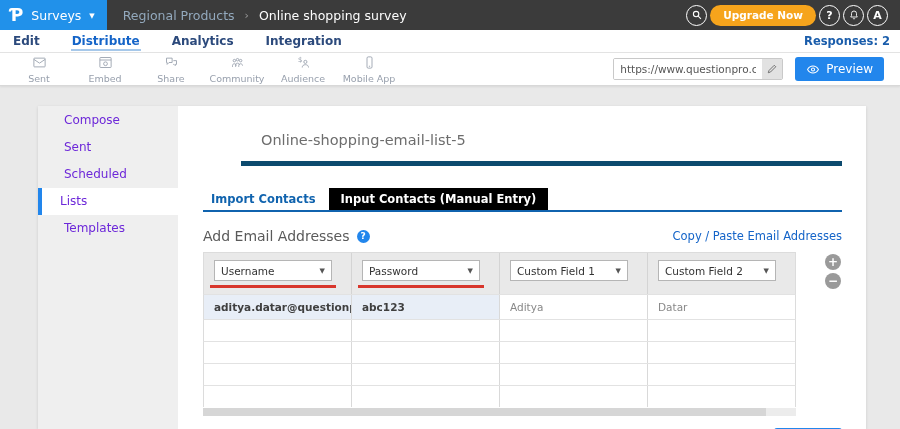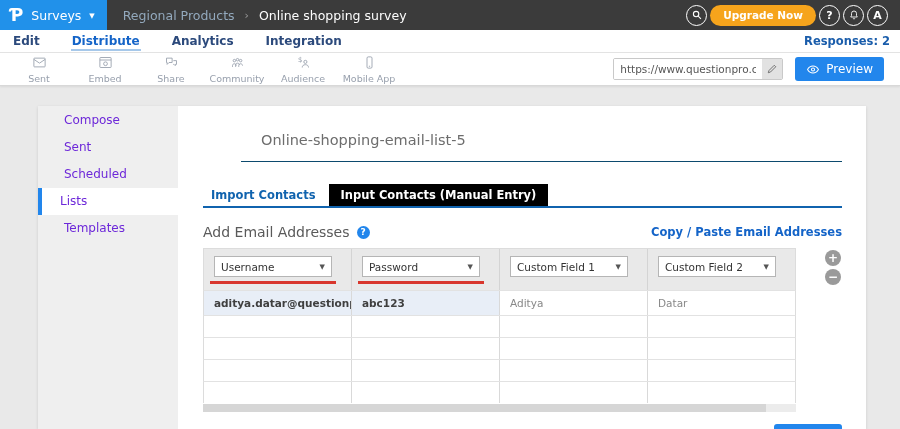--- a/index.html
+++ b/index.html
@@ -40,31 +40,31 @@
   .preview-btn { background:#2286ec; color:#fff; border:none; border-radius:3px; height:24px; padding:0 11px; font-size:12px; display:flex; align-items:center; gap:6px; cursor:pointer; font-family:inherit; }
   .preview-btn svg { width:14px; height:11px; stroke:#fff; fill:none; stroke-width:1.3; }
 
   
   .panel { margin:20px 34px 0 38px; height:323px; background:#fff; display:flex; box-shadow:0 1px 3px rgba(0,0,0,.12); }
   .sidebar { width:140px; background:#efefef; padding-top:1px; flex-shrink:0; }
   .side-item { height:27px; line-height:27px; padding-left:22px; font-size:12px; color:#6d28d9; cursor:pointer; border-left:4px solid transparent; }
   .side-item.active { background:#fff; border-left:4px solid #2286ec; padding-left:18px; }
 
   .content { flex:1; padding:0 24px 0 25px; }
-  .title-wrap { margin-left:38px; padding:26px 0 13px 20px; border-bottom:1px solid #0c4a6e; }
+  .title-wrap { margin-left:38px; padding:26px 0 13px 20px; border-bottom:5px solid #0c4a6e; }
   .list-title { font-size:14.5px; color:#6d6d6d; }
 
   .tabs { margin-top:22px; display:flex; border-bottom:2px solid #1063ae; }
   .tab { font-size:11.5px; font-weight:bold; padding:4px 13px 4px 8px; color:#1063ae; cursor:pointer; }
   .tab.active { background:#000000; color:#fff; padding:4px 12px; }
 
   .section-head { margin-top:16px; display:flex; align-items:center; }
   .section-title { font-size:14px; color:#5a5a5a; }
   .help-dot { width:13px; height:13px; border-radius:50%; background:#2286ec; color:#fff; font-size:9px; font-weight:bold; display:flex; align-items:center; justify-content:center; margin-left:7px; cursor:pointer; }
-  .copy-link { margin-left:auto; font-size:11.5px; font-weight:bold; color:#1464c8; cursor:pointer; text-decoration:none; }
+  .copy-link { margin-left:auto; font-size:11.5px; font-weight:normal; color:#1464c8; cursor:pointer; text-decoration:none; }
 
   .table-zone { display:flex; margin-top:8px;gap:20px; }
   .grid { flex:1; }
   .ghead { display:flex; background:#e9e9e9; border:1px solid #dcdcdc; border-bottom:none; }
   .gh-cell { flex:1; padding:7px 10px 6px; border-right:1px solid #d4d4d4; }
   .gh-cell:last-child { border-right:none; }
   .selbox { width:118px; height:21px; background:#fff; border:1px solid #b5b5b5; display:flex; align-items:center; font-size:10.5px; color:#333; padding:0 6px; cursor:pointer; position:relative; }
   .selbox .sel-caret { margin-left:auto; font-size:7px; color:#555; }
   .redline { height:3px; background:#d8362c; width:126px; margin:4px 0 0 -4px; }
   .redline.hidden { visibility:hidden; }

